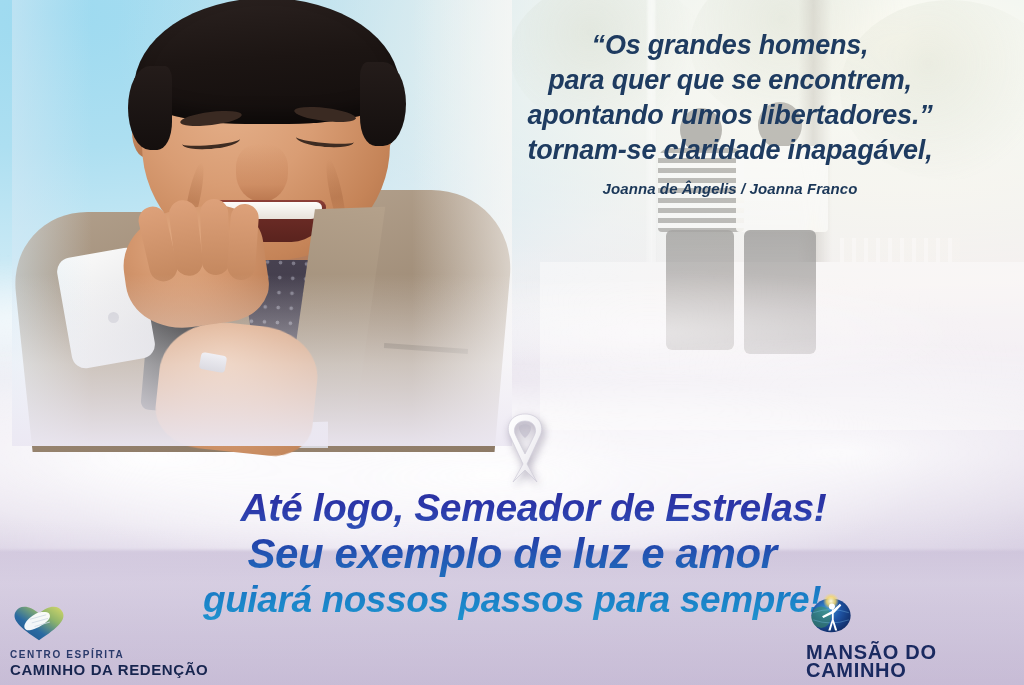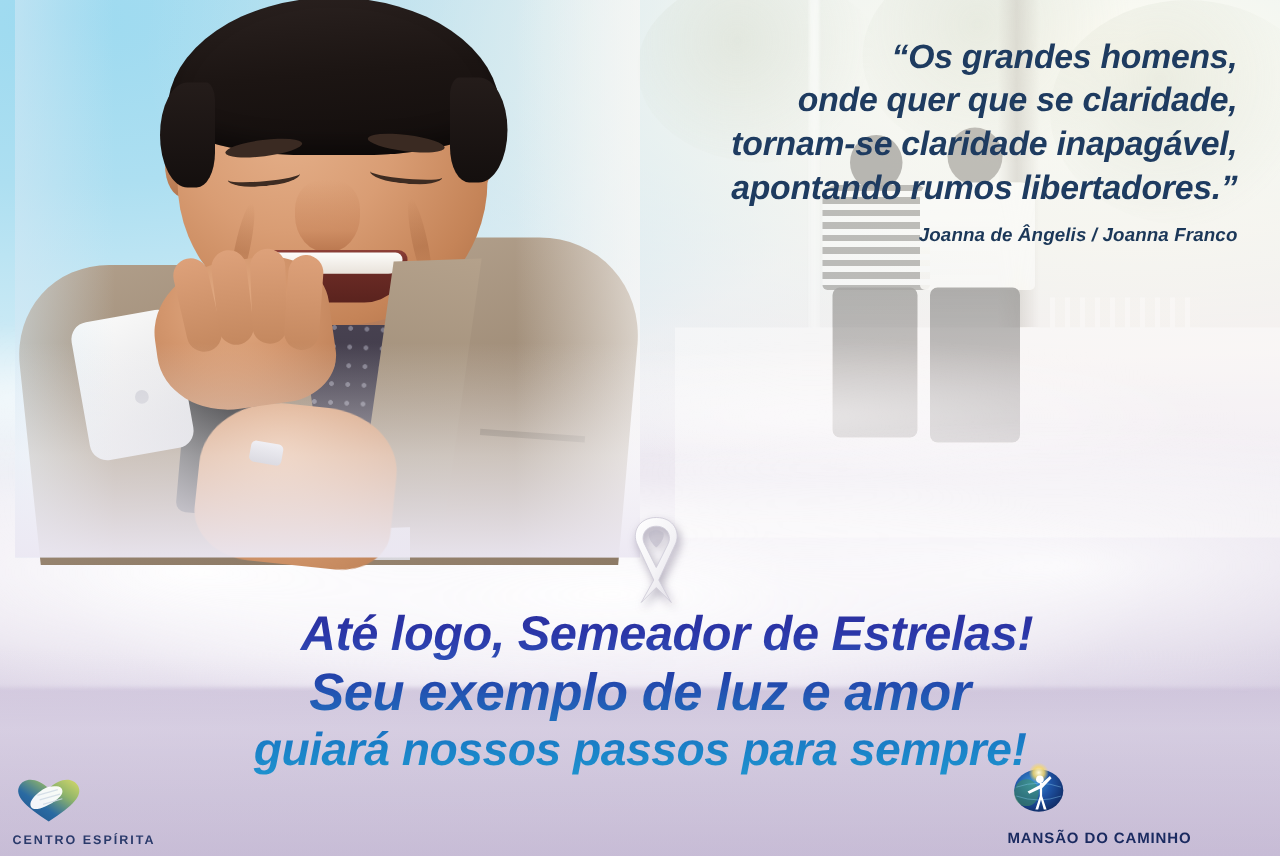--- a/index.html
+++ b/index.html
@@ -344,21 +344,21 @@
     background: rgba(90,76,60,0.5);
     transform: rotate(4deg);
     z-index: 9;
   }
 
   
   .quote {
     position: absolute;
     left: 470px; top: 28px;
     width: 520px;
-    text-align: right;
+    text-align: center;
     z-index: 60;
   }
   .quote-line {
     font-style: italic;
     font-weight: bold;
     font-size: 27px;
     line-height: 35px;
     color: #1e3b60;
     letter-spacing: -0.2px;
     white-space: nowrap;
@@ -430,21 +430,21 @@
     line-height: 12px;
   }
   .logo-l2 {
     font-size: 15px;
     font-weight: bold;
     letter-spacing: 0.6px;
     color: #17254f;
     line-height: 18px;
   }
   .logo-r1 {
-    font-size: 12px;
+    font-size: 20px;
     font-weight: bold;
     letter-spacing: 0.7px;
     color: #1a2a60;
     line-height: 18px;
   }
 </style>
 </head>
 <body>
 
 <div class="stage">
@@ -510,23 +510,23 @@
     <div class="finger f4"></div>
     <div class="mic"></div>
     <div class="mic-head"></div>
     <div class="hand-lower"></div>
     <div class="ring"></div>
     <div class="mask-fade"></div>
   </div>
 
   <div class="quote">
     <div class="quote-line">“Os grandes homens,</div>
-    <div class="quote-line">onde quer que se claridade,</div>
+    <div class="quote-line">para quer que se encontrem,</div>
+    <div class="quote-line">apontando rumos libertadores.”</div>
     <div class="quote-line">tornam-se claridade inapagável,</div>
-    <div class="quote-line">apontando rumos libertadores.”</div>
     <div class="quote-attr">Joanna de Ângelis / Joanna Franco</div>
   </div>
 
   <div class="ribbon-wrap">
     <svg viewBox="0 0 72 76" width="72" height="76" aria-hidden="true">
       <defs>
         <linearGradient id="rg" x1="0" y1="0" x2="1" y2="1">
           <stop offset="0%" stop-color="#ffffff"></stop>
           <stop offset="55%" stop-color="#f4f3f6"></stop>
           <stop offset="100%" stop-color="#dedbe4"></stop>
@@ -554,20 +554,21 @@
             <stop offset="70%" stop-color="#8fb46a"></stop>
             <stop offset="100%" stop-color="#d6d96a"></stop>
           </linearGradient>
         </defs>
         <path d="M32 42 C10 28 2 19 6 11 C10 3 22 3 32 13 C42 3 54 3 58 11 C62 19 54 28 32 42 Z" fill="url(#hh)"></path>
         <path d="M30 12 C26 14 20 18 17 23 C14 28 17 32 22 31 C28 30 36 26 42 20 C46 16 44 11 39 11 C36 11 33 11 30 12 Z" fill="#ffffff" opacity="0.94"></path>
         <path d="M22 19 L40 14 M24 23 L42 18 M27 27 L44 22" stroke="#cfd9e4" stroke-width="1.1" fill="none" opacity="0.85"></path>
       </svg>
     </span>
     <div class="logo-l1">CENTRO ESPÍRITA</div>
+    <div class="logo-l2">CAMINHO DA REDENÇÃO</div>
   </div>
 
   <div class="logo logo-right">
     <span class="logo-mark">
       <svg viewBox="0 0 56 48" width="50" height="43" aria-hidden="true">
         <defs>
           <radialGradient id="gl" cx="38%" cy="34%" r="72%">
             <stop offset="0%" stop-color="#3f9ad6"></stop>
             <stop offset="48%" stop-color="#1f56a8"></stop>
             <stop offset="100%" stop-color="#102a63"></stop>

